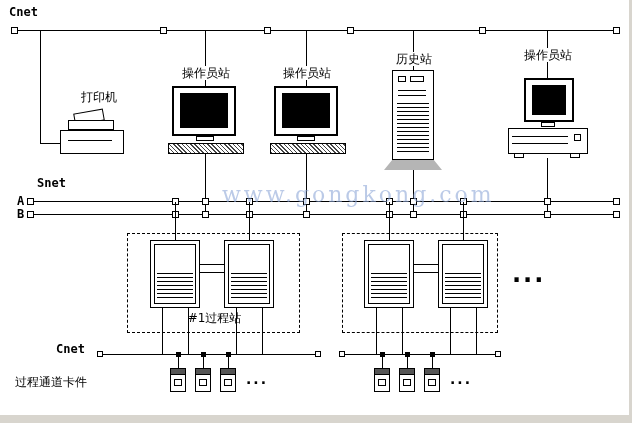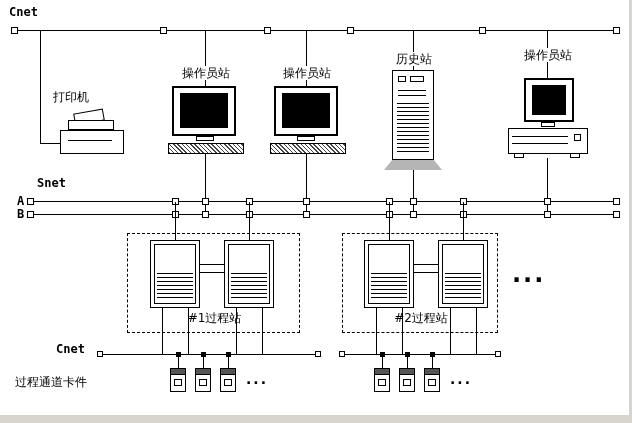--- a/index.html
+++ b/index.html
@@ -30,38 +30,39 @@
   .watermark{position:absolute;left:222px;top:182px;font-size:22px;letter-spacing:3px;
        opacity:.6;z-index:5;background:transparent;font-family:"DejaVu Serif",serif;}
   .base-trap{position:absolute;background:#b5b5b5;clip-path:polygon(14% 0,86% 0,100% 100%,0 100%);}
   .edge{position:absolute;background:#d8d5ce;}
 </style>
 </head>
 <body>
 
 <div class="stage">
 
+  <div class="watermark" style="color:#8fa8d8">www.gongkong.com</div>
 
   <div class="lbl mono" style="left:8px;top:5px">Cnet</div>
   <div class="hl" style="left:14px;top:30px;width:602px"></div>
   <div class="nd" style="left:11px;top:27px"></div>
   <div class="nd" style="left:160px;top:27px"></div>
   <div class="nd" style="left:264px;top:27px"></div>
   <div class="nd" style="left:347px;top:27px"></div>
   <div class="nd" style="left:479px;top:27px"></div>
   <div class="nd" style="left:613px;top:27px"></div>
 
   <div class="vl" style="left:40px;top:31px;height:112px"></div>
   <div class="hl" style="left:40px;top:143px;width:22px"></div>
   <div class="vl" style="left:205px;top:31px;height:55px"></div>
   <div class="vl" style="left:306px;top:31px;height:55px"></div>
   <div class="vl" style="left:413px;top:31px;height:39px"></div>
   <div class="vl" style="left:547px;top:31px;height:47px"></div>
 
-  <div class="lbl" style="left:52px;top:90px">打印机</div>
+  <div class="lbl" style="left:80px;top:90px">打印机</div>
   <div class="box" style="left:74px;top:111px;width:30px;height:12px;transform:rotate(-10deg)"></div>
   <div class="box" style="left:68px;top:120px;width:46px;height:10px"></div>
   <div class="box" style="left:60px;top:130px;width:64px;height:24px"></div>
   <div class="hl" style="left:68px;top:140px;width:44px"></div>
 
   <div class="lbl" style="left:181px;top:66px">操作员站</div>
   <div class="mon" style="left:172px;top:86px;width:64px;height:50px"></div>
   <div class="screen" style="left:180px;top:93px;width:48px;height:35px"></div>
   <div class="box" style="left:196px;top:136px;width:18px;height:5px"></div>
   <div class="kbd" style="left:168px;top:143px;width:76px"></div>
@@ -147,21 +148,20 @@
   <div class="ctrl" style="left:364px;top:240px">
     <div class="ctrl-in"></div>
     <div class="ctrl-grill"></div>
   </div>
   <div class="ctrl" style="left:438px;top:240px">
     <div class="ctrl-in"></div>
     <div class="ctrl-grill"></div>
   </div>
   <div class="hl" style="left:414px;top:264px;width:24px"></div>
   <div class="hl" style="left:414px;top:272px;width:24px"></div>
-  <div class="lbl" style="left:342px;top:311px;width:156px;text-align:center;background:transparent">#2过程站</div>
 
   <div class="ellipsis" style="left:512px;top:262px;font-size:24px">...</div>
 
   <div class="vl" style="left:162px;top:308px;height:46px"></div>
   <div class="vl" style="left:188px;top:308px;height:46px"></div>
   <div class="vl" style="left:236px;top:308px;height:46px"></div>
   <div class="vl" style="left:262px;top:308px;height:46px"></div>
   <div class="vl" style="left:376px;top:308px;height:46px"></div>
   <div class="vl" style="left:402px;top:308px;height:46px"></div>
   <div class="vl" style="left:450px;top:308px;height:46px"></div>

